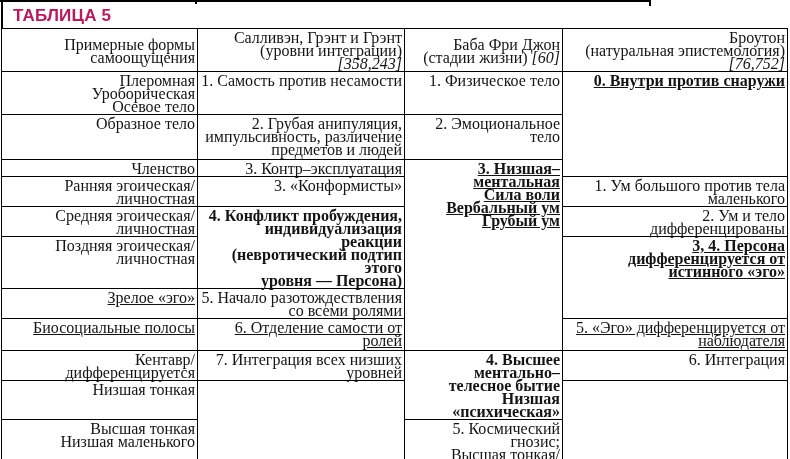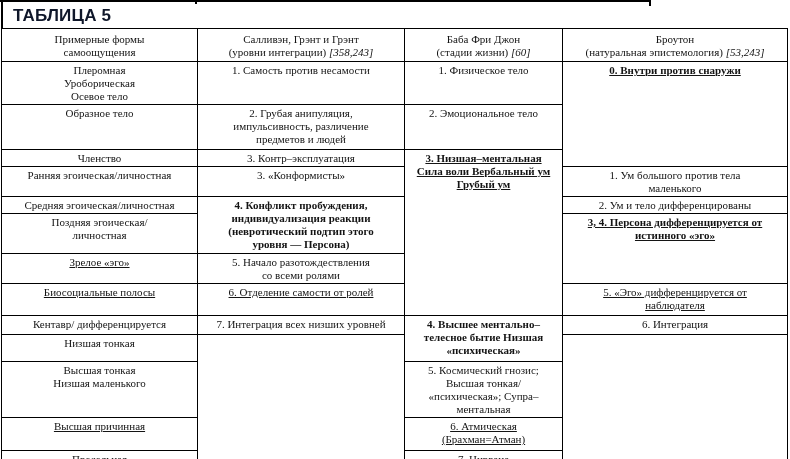--- a/index.html
+++ b/index.html
@@ -6,26 +6,26 @@
   .page{position:relative;width:790px;height:459px;background:#fff;overflow:hidden;
         font-family:"Liberation Serif","DejaVu Serif",serif;color:#141414;}
   
   .top-line{position:absolute;left:0;top:0;width:651px;height:2px;background:#000;}
   .tick-650{position:absolute;left:649px;top:0;width:2px;height:6px;background:#000;}
   .tick-196{position:absolute;left:195px;top:0;width:2px;height:4px;background:#000;}
   .left-line{position:absolute;left:1px;top:0;width:2px;height:29px;background:#000;}
 
   .title{position:absolute;left:13px;top:6px;
          font-family:"Liberation Sans","DejaVu Sans",sans-serif;
-         font-weight:bold;font-size:17px;letter-spacing:.2px;color:#0f172a;}
+         font-weight:bold;font-size:17px;letter-spacing:.2px;color:#be185d;}
 
   table.tbl{position:absolute;left:1px;top:28px;width:786px;
             border-collapse:collapse;table-layout:fixed;}
-  .tbl th,.tbl td{border:1px solid #000;padding:2px 2px 1px;text-align:center;
-            font-size:11px;line-height:13px;vertical-align:top;
+  .tbl th,.tbl td{border:1px solid #000;padding:2px 2px 1px;text-align:right;
+            font-size:16px;line-height:13px;vertical-align:top;
             white-space:pre-line;}
   .tbl th{vertical-align:middle;font-weight:normal;}
   .b{font-weight:bold;}
   .vm{vertical-align:middle;text-decoration:underline;}
   .ref{font-style:italic;}
   .pre{white-space:pre-line;}
 </style>
 </head>
 <body>
 
@@ -48,21 +48,21 @@
 
     <tbody>
         <tr style="height:33px">
       <th><span class="pre">Примерные формы
 самоощущения</span><span class="ref"></span></th>
       <th><span class="pre">Салливэн, Грэнт и Грэнт
 (уровни интеграции)</span> <span class="ref">[358,243]</span></th>
       <th><span class="pre">Баба Фри Джон
 (стадии жизни)</span> <span class="ref">[60]</span></th>
       <th><span class="pre">Броутон
-(натуральная эпистемология)</span> <span class="ref">[53,243]</span></th>
+(натуральная эпистемология)</span> <span class="ref">[76,752]</span></th>
     </tr>
 
     <tr style="height:42px">
       <td>Плеромная
 Уроборическая
 Осевое тело</td>
       <td>1. Самость против несамости</td>
       <td>1. Физическое тело</td>
       <td rowspan="3" class="b vm">0. Внутри против снаружи</td>
     </tr>

